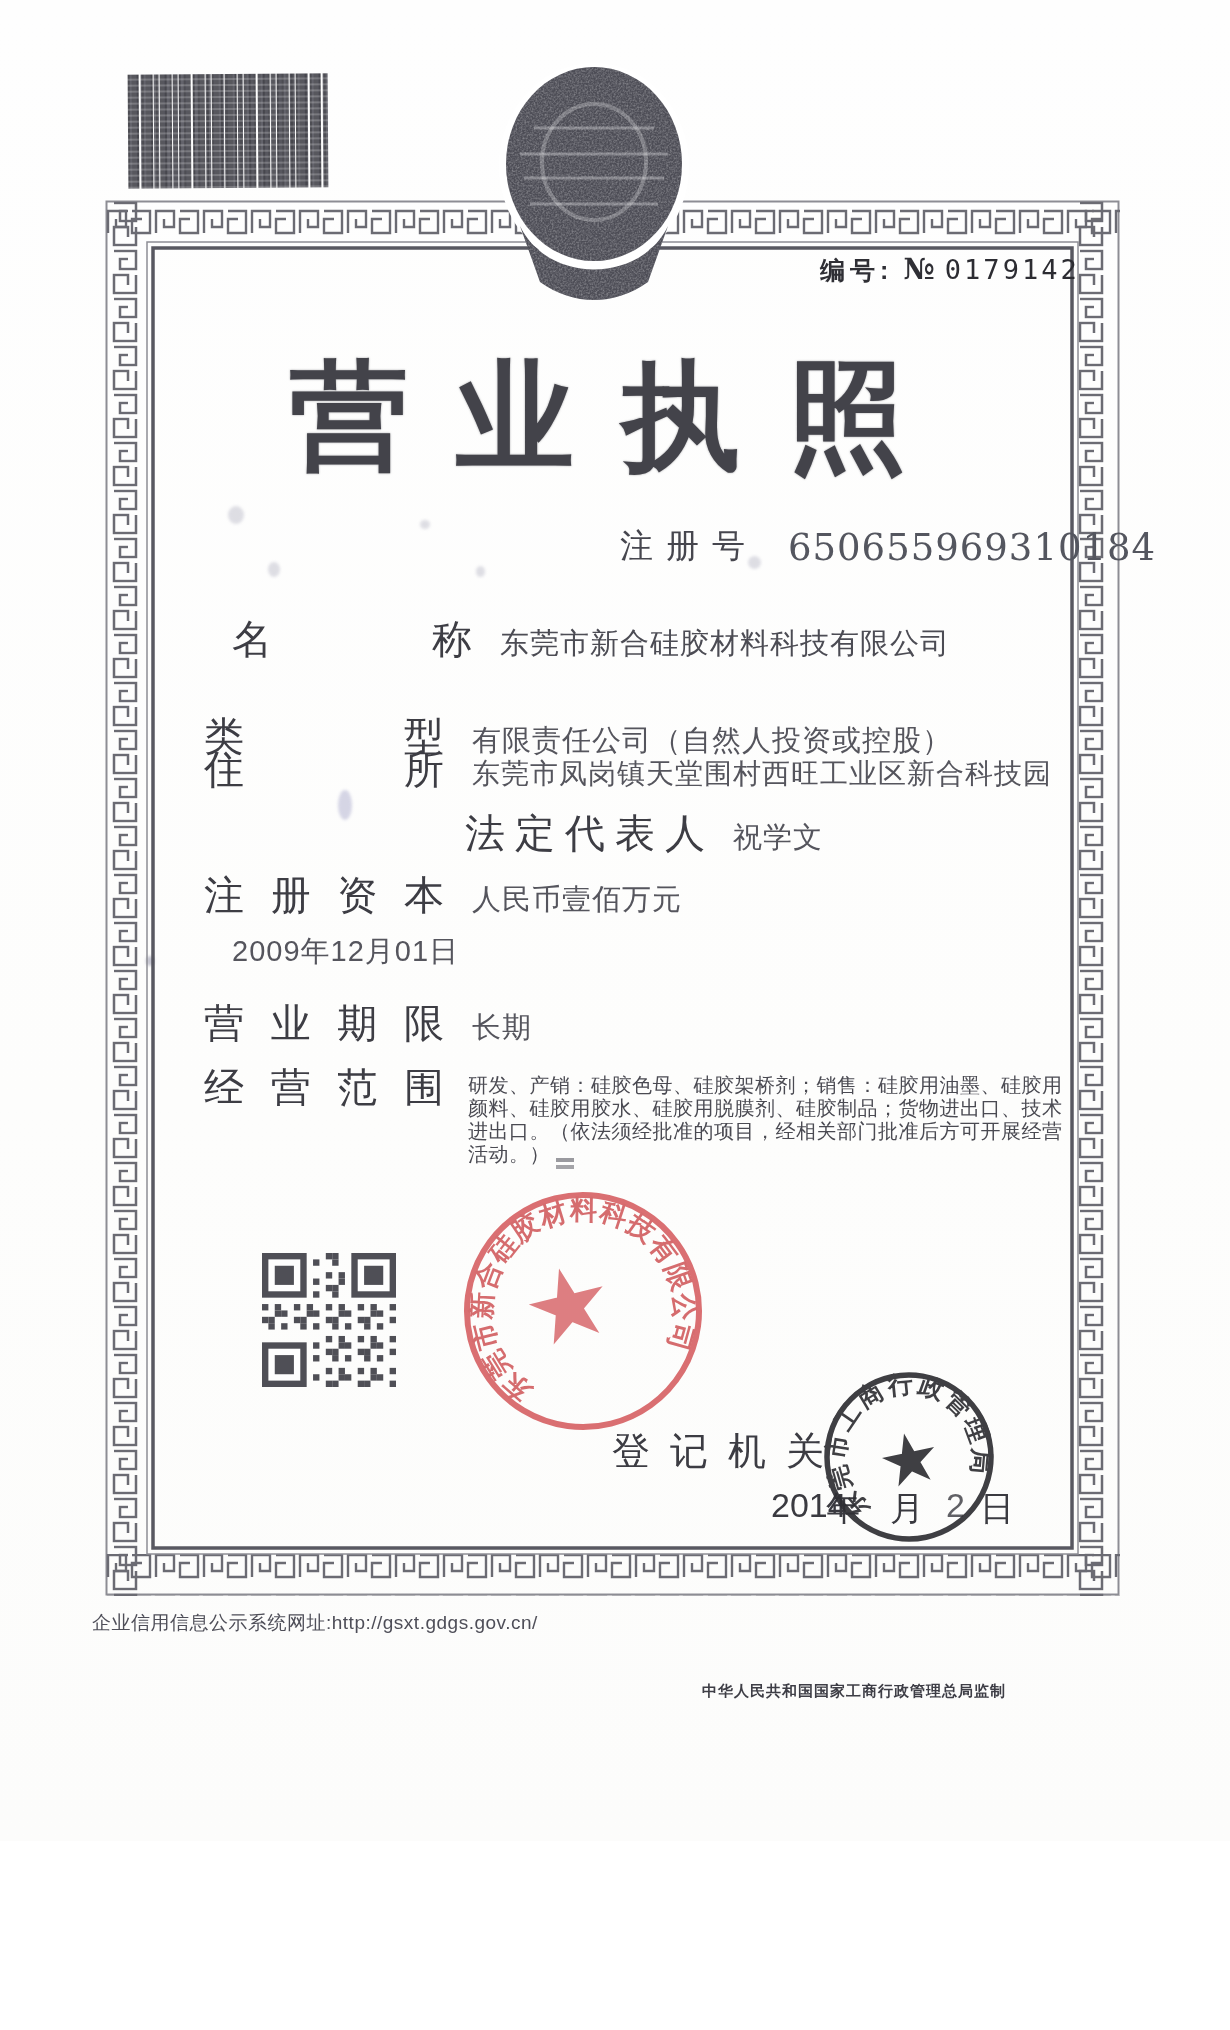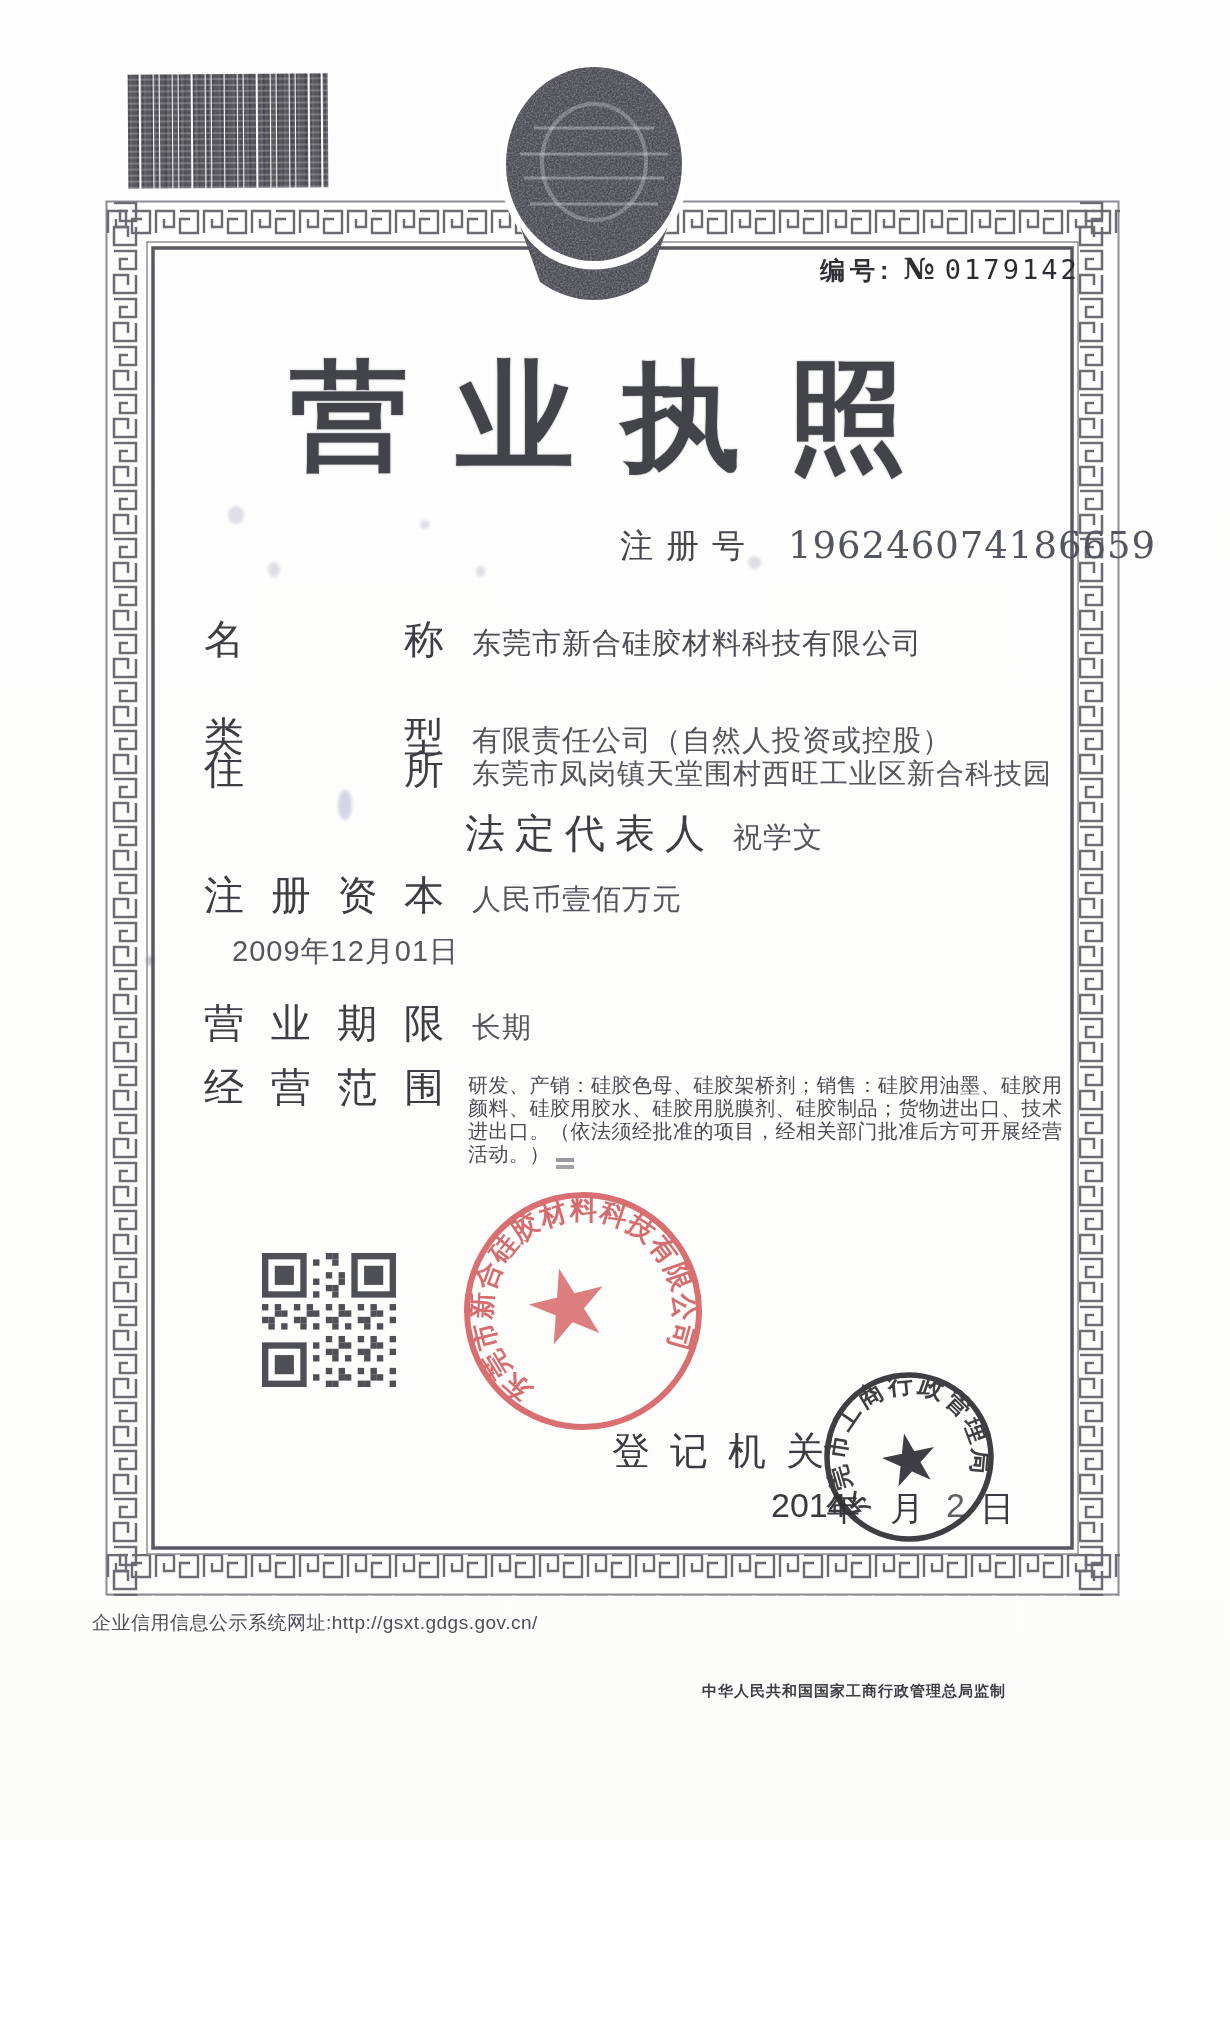--- a/index.html
+++ b/index.html
@@ -28,21 +28,21 @@
   .serial .num{font-size:27px;font-family:"DejaVu Sans Mono",monospace;letter-spacing:3px;color:#2c2c32;}
 
   
   .title{
     left:290px;top:346px;font-size:118px;line-height:1.2;font-weight:800;
     letter-spacing:48px;white-space:nowrap;color:#43434a;
     text-shadow:0 0 2px rgba(62,62,70,.55), 1px 1px 0 rgba(255,255,255,.25);
   }
 
   
-  .regno{left:620px;top:524px;display:flex;align-items:flex-start;gap:30px;}
+  .regno{left:620px;top:524px;display:flex;align-items:flex-end;gap:30px;}
   .regno .lab{font-size:33px;letter-spacing:13px;color:#46464e;font-weight:500;}
   .regno .val{font-size:37px;color:#54565f;font-family:"DejaVu Serif",serif;letter-spacing:1px;}
 
   
   .row{left:204px;width:880px;display:flex;align-items:baseline;}
   .row .lab{
     width:240px;flex:0 0 240px;font-size:40px;font-weight:500;color:#3d3d44;
     text-align:justify;text-align-last:justify;letter-spacing:0;
   }
   .row .val{margin-left:28px;font-size:29px;color:#55555d;white-space:nowrap;letter-spacing:1px;}
@@ -123,24 +123,24 @@
   <div class="abs serial">
     <span class="pre">编号:</span>
     <span class="nosign">№</span>
     <span class="num">0179142</span>
   </div>
 
   <div class="abs title">营业执照</div>
 
   <div class="abs regno">
     <span class="lab">注册号</span>
-    <span class="val">196246074186659</span>
-  </div>
-
-  <div class="abs row" style="top:612px;">
+    <span class="val">650655969310184</span>
+  </div>
+
+  <div class="abs row" style="top:612px;margin-left:28px;">
     <span class="lab">名称</span>
     <span class="val" style="color:#4c4c54;">东莞市新合硅胶材料科技有限公司</span>
   </div>
   <div class="abs row" style="top:672px;margin-top:37px;">
     <span class="lab">类型</span>
     <span class="val">有限责任公司（自然人投资或控股）</span>
   </div>
   <div class="abs row" style="top:742px;">
     <span class="lab">住所</span>
     <span class="val" style="font-size:28px;">东莞市凤岗镇天堂围村西旺工业区新合科技园</span>

